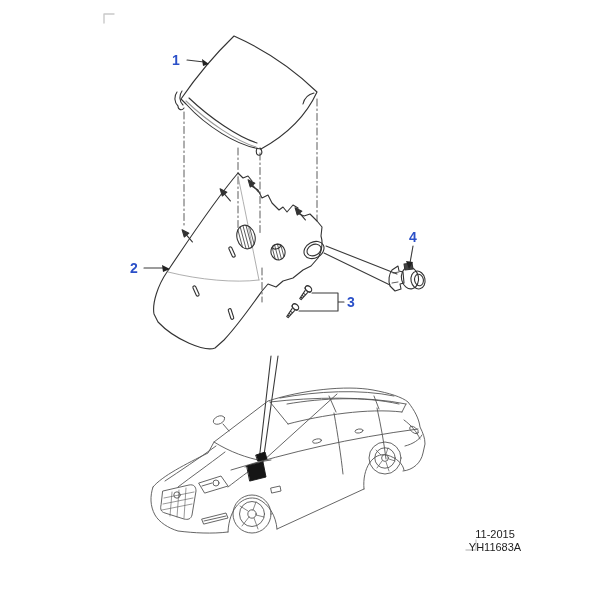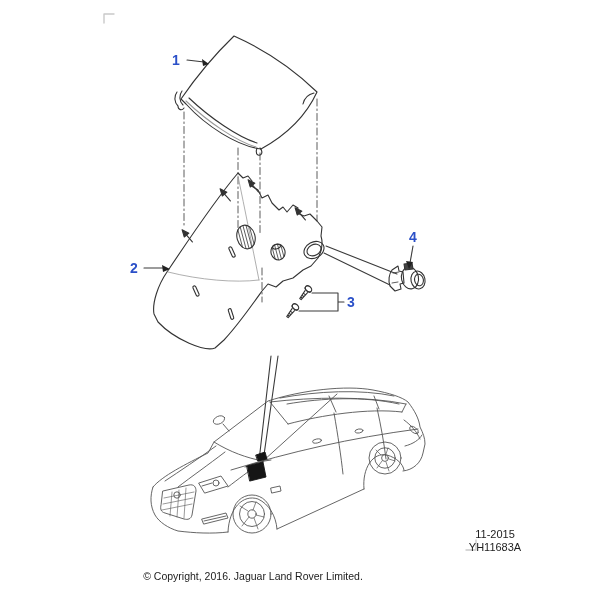--- a/index.html
+++ b/index.html
@@ -186,15 +186,14 @@
   <div class="callout" style="left:176px;top:60px;">1</div>
   <div class="callout" style="left:134px;top:268px;">2</div>
   <div class="callout" style="left:351px;top:302px;">3</div>
   <div class="callout" style="left:413px;top:237px;">4</div>
 
   <div class="stamp">
     <div>11-2015</div>
     <div>YH11683A</div>
   </div>
 
-  <div class="copyright">© Copyright, 2016. Jaguar Land Rover Limited.</div>
 
 </div>
 
 </body></html>

